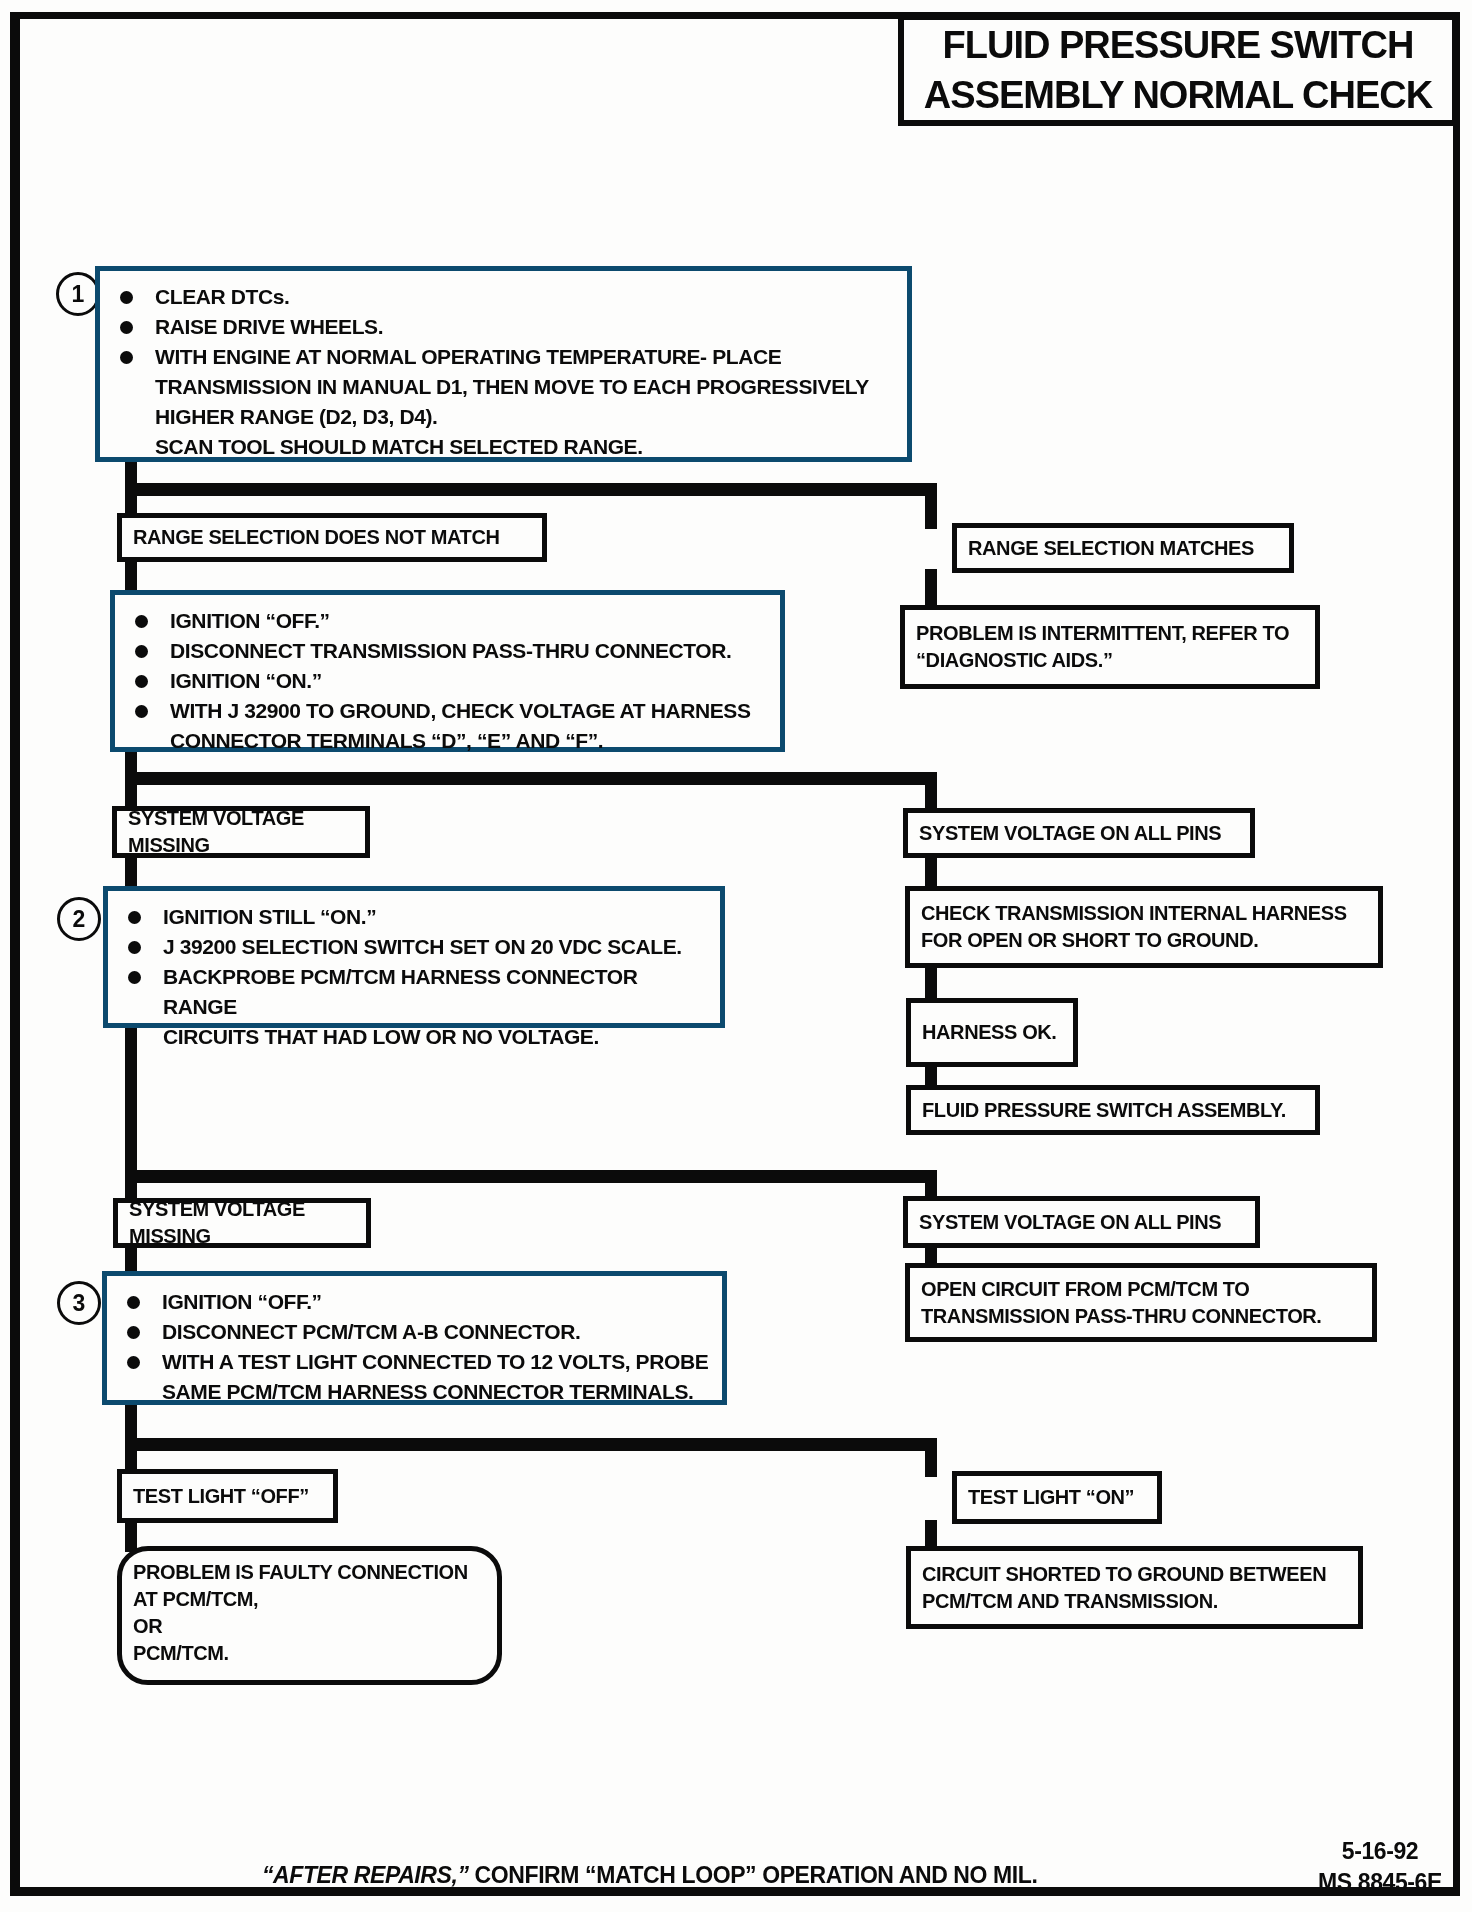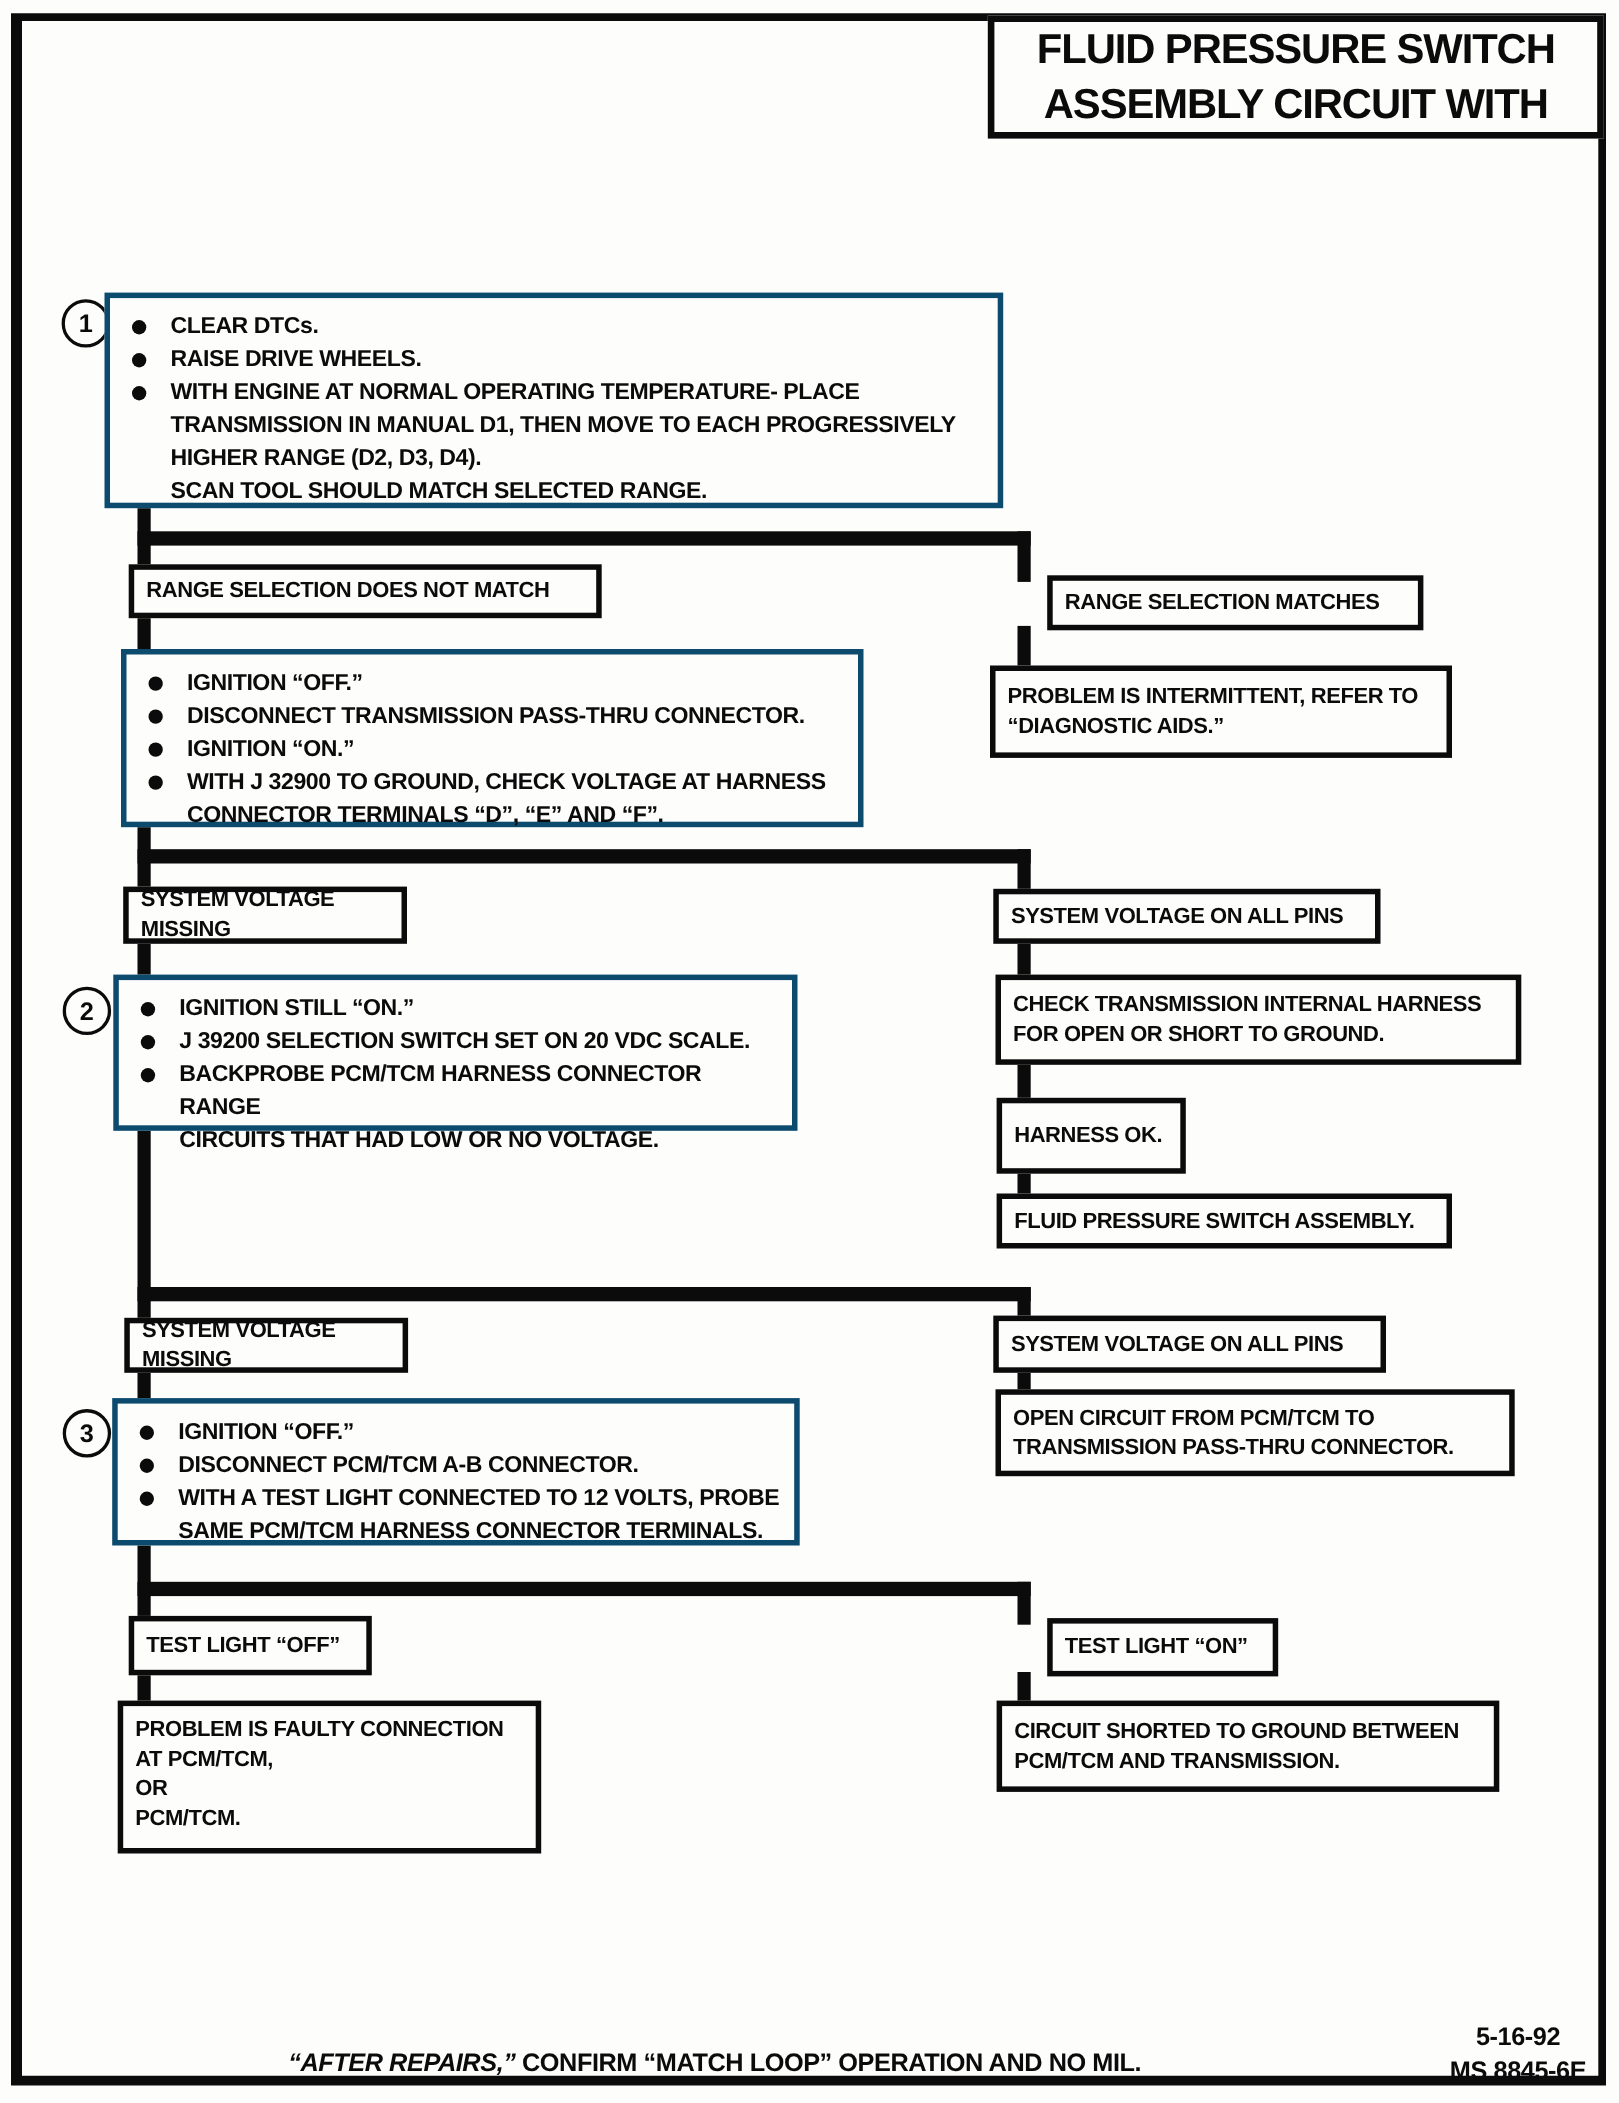--- a/index.html
+++ b/index.html
@@ -52,21 +52,21 @@
   <div class="vline" style="left:925px;top:1244px;width:12px;height:25px;"></div>
   <div class="vline" style="left:125px;top:1244px;width:12px;height:33px;"></div>
   <div class="vline" style="left:125px;top:1401px;width:12px;height:74px;"></div>
   <div class="hline" style="left:125px;top:1438px;width:812px;height:13px;"></div>
   <div class="vline" style="left:925px;top:1438px;width:12px;height:39px;"></div>
   <div class="vline" style="left:125px;top:1519px;width:12px;height:33px;"></div>
   <div class="vline" style="left:925px;top:1520px;width:12px;height:32px;"></div>
 
   <div class="box title-box" style="left:898px;top:14px;width:560px;height:112px;">
     <div>FLUID PRESSURE SWITCH</div>
-    <div>ASSEMBLY CIRCUIT WITH</div>
+    <div>ASSEMBLY NORMAL CHECK</div>
   </div>
 
   <div class="circle" style="left:56px;top:272px;">
     <span>1</span>
   </div>
   <div class="bullets" style="left:95px;top:266px;width:817px;height:196px;">
     <div class="bullet-row">
         <span class="bullet-dot"></span>
       <span class="bullet-text">CLEAR DTCs.</span>
       </div>
@@ -154,21 +154,21 @@
       </div>
     <div class="bullet-row">
         <span class="bullet-dot"></span>
       <span class="bullet-text">WITH A TEST LIGHT CONNECTED TO 12 VOLTS, PROBE
 SAME PCM/TCM HARNESS CONNECTOR TERMINALS.</span>
       </div>
   </div>
 
   <div class="box" style="left:117px;top:1469px;width:221px;height:54px;">TEST LIGHT “OFF”</div>
   <div class="box" style="left:908px;top:1471px;width:210px;height:53px;margin-left:44px;">TEST LIGHT “ON”</div>
-  <div class="box" style="left:107px;top:1546px;width:385px;height:139px;align-items:flex-start;padding-top:8px;">PROBLEM IS FAULTY CONNECTION
+  <div class="box" style="left:117px;top:1546px;width:385px;height:139px;align-items:flex-start;padding-top:8px;border-radius:31px;">PROBLEM IS FAULTY CONNECTION
 AT PCM/TCM,
 OR
 PCM/TCM.</div>
   <div class="box" style="left:906px;top:1546px;width:457px;height:83px;">CIRCUIT SHORTED TO GROUND BETWEEN
 PCM/TCM AND TRANSMISSION.</div>
 
   <div class="footer">
     <span class="ital">“AFTER REPAIRS,”</span><span> CONFIRM “MATCH LOOP” OPERATION AND NO MIL.</span>
   </div>
   <div class="docref">

